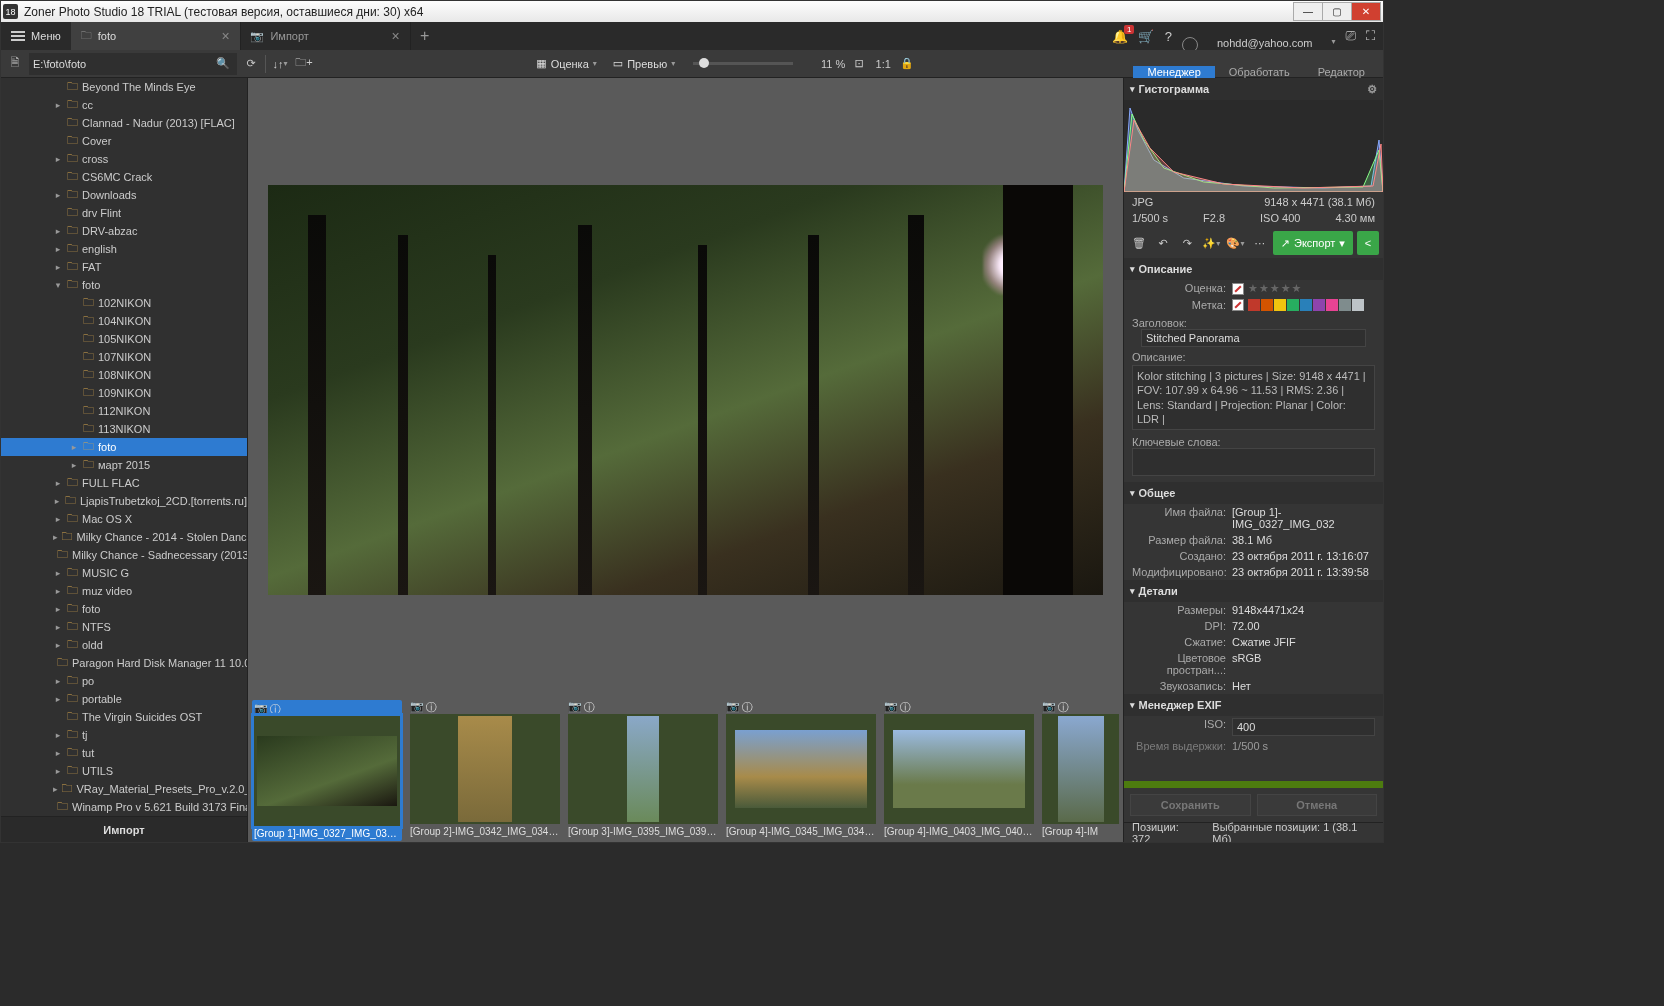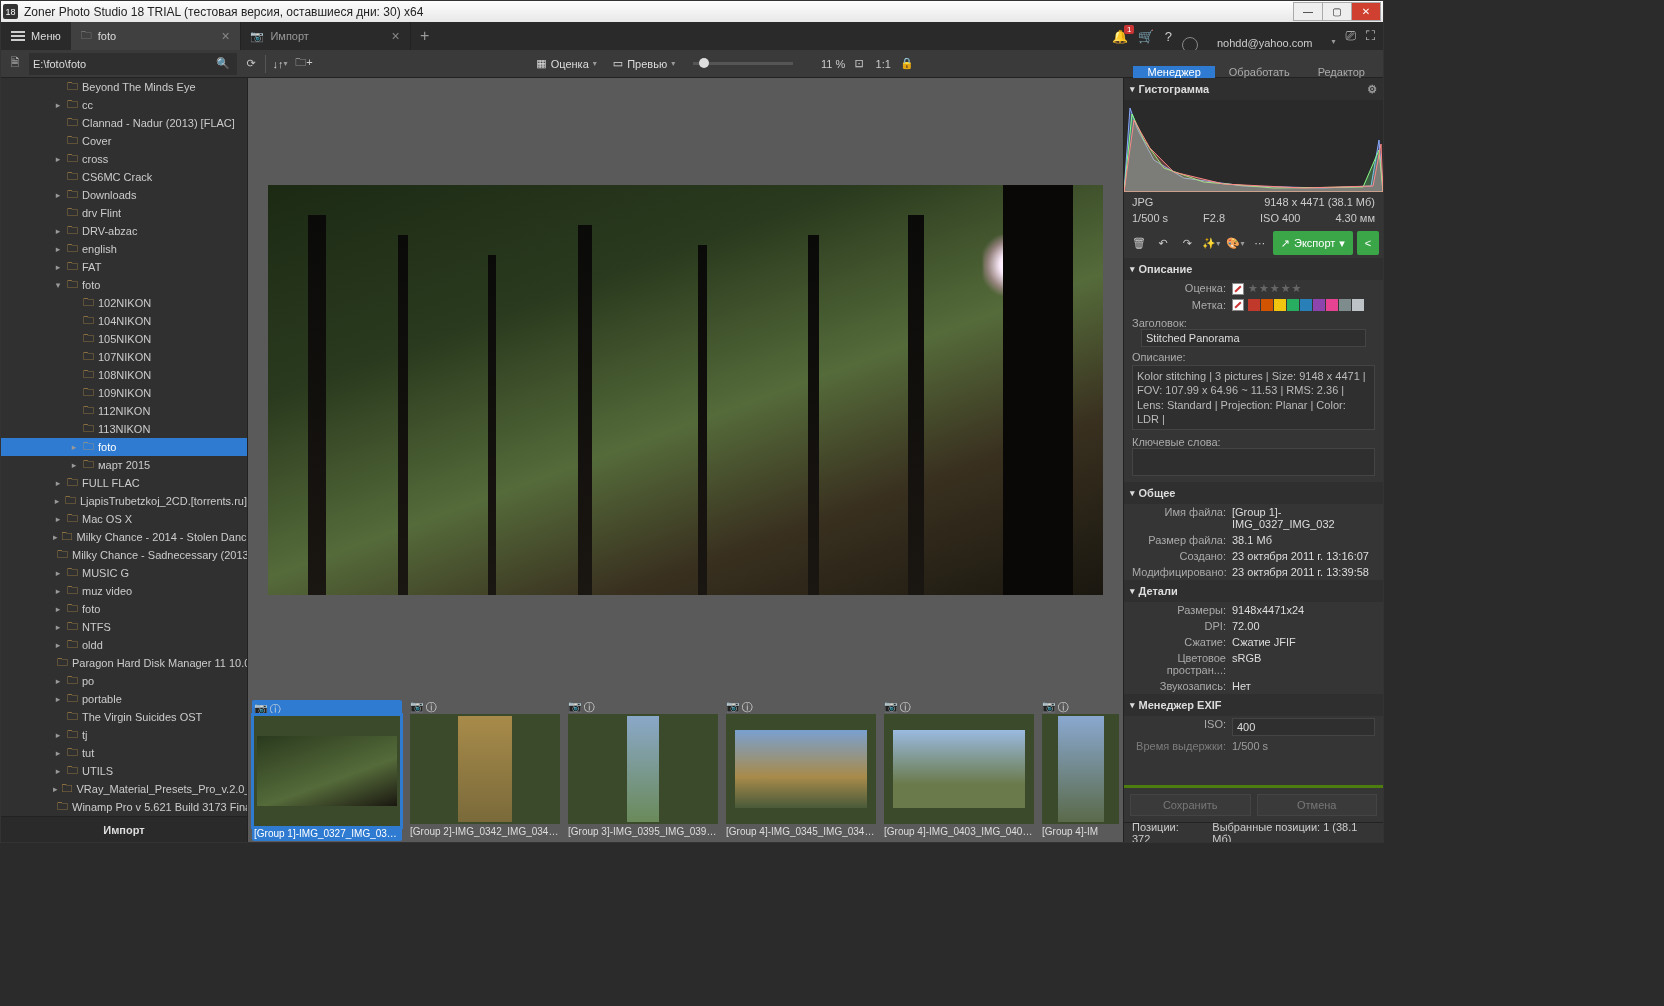--- a/index.html
+++ b/index.html
@@ -88,21 +88,21 @@
 .rinput { background:#2f2f2f; border:1px solid #444; color:#ddd; padding:2px 4px; font-size:11px; width:100%;}
 .rtextarea { background:#2f2f2f; border:1px solid #444; color:#bbb; padding:3px 4px; font-size:11px; width:calc(100% - 16px); margin:2px 8px; min-height:46px; line-height:1.3;}
 .rating { display:flex; gap:1px; align-items:center;}
 .rating .cancel { width:12px; height:12px; border:1px solid #888; background:#fff; margin-right:3px; position:relative;}
 .rating .cancel::after { content:""; position:absolute; left:1px; right:1px; top:4px; height:2px; background:#c33; transform:rotate(-45deg);}
 .rating .star { color:#666; font-size:11px;}
 .colormarks { display:flex; gap:1px; align-items:center;}
 .colormarks .cancel { width:12px; height:12px; border:1px solid #888; background:#fff; margin-right:3px; position:relative;}
 .colormarks .cancel::after { content:""; position:absolute; left:1px; right:1px; top:4px; height:2px; background:#c33; transform:rotate(-45deg);}
 .colormarks .sw { width:12px; height:12px;}
-.rbtns { display:flex; gap:6px; padding:6px; background:#353535; border-top:3px solid #4d7c0f;}
+.rbtns { display:flex; gap:6px; padding:6px; background:#353535; border-top:7px solid #4d7c0f;font-weight:bold;}
 .rbtn { flex:1; height:22px; background:#3a3a3a; color:#777; display:flex; align-items:center; justify-content:center; border:1px solid #444;}
 .statusbar { height:20px; background:#353535; border-top:1px solid #222; display:flex; align-items:center; justify-content:flex-end; padding:0 8px; gap:14px; color:#ccc; font-size:10px;}
 
 
 ::-webkit-scrollbar { width:12px; height:12px;}
 ::-webkit-scrollbar-track { background:#2a2a2a;}
 ::-webkit-scrollbar-thumb { background:#555;}
 
 .arrow-down::after { content:" ▾"; font-size:8px; color:#999;}
 </style>

